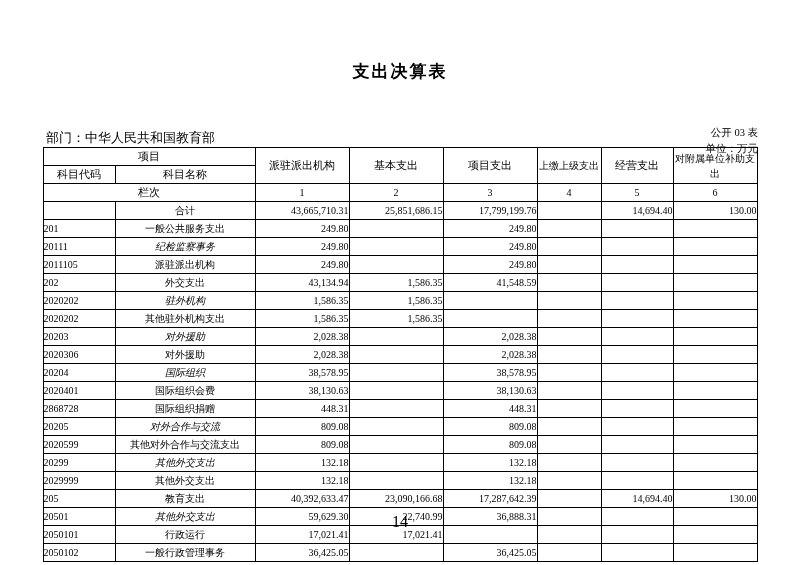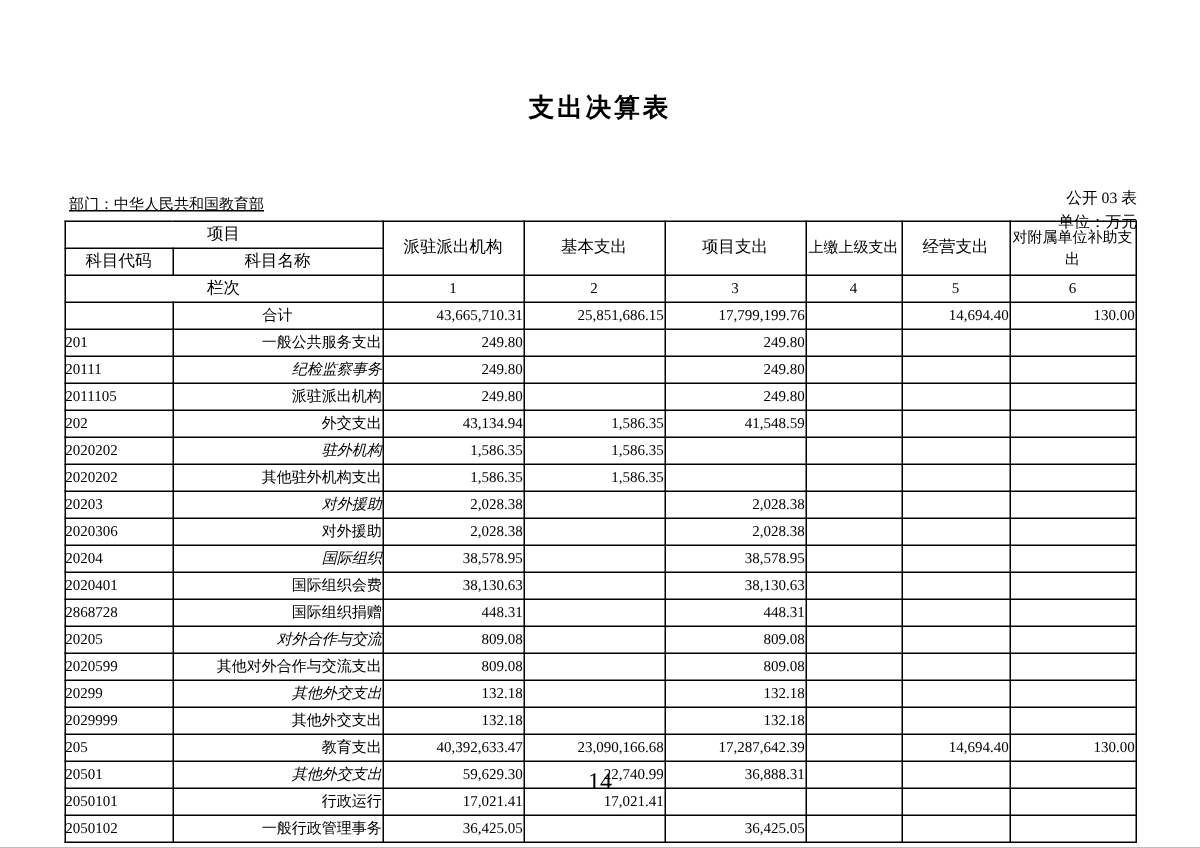--- a/index.html
+++ b/index.html
@@ -35,22 +35,21 @@
   }
   .meta-row {
     margin-top: 30px;
     position: relative;
     height: 34px;
   }
   .meta-left {
     position: absolute;
     left: 26px;
     top: 16px;
-    font-size: 10px;
-    text-decoration: underline;
+    font-size: 13px;
   }
   .meta-right {
     position: absolute;
     right: 22px;
     top: 12px;
     font-size: 10.5px;
     text-align: right;
     line-height: 16px;
   }
   table.fin {
@@ -80,21 +79,21 @@
   .num {
     text-align: right;
     padding-right: 5px;
     font-family: "Liberation Serif", "DejaVu Serif", serif;
   }
   .ctr { text-align: center; }
   .code {
     padding-left: 6px;
     text-align: left;
   }
-  .name { text-align: right; }
+  .name { text-align: center; }
   .bold { font-weight: bold; }
   .i1 { padding-left: 8px; }
   .i2 { padding-left: 20px; font-style: italic; }
   .i3 { padding-left: 32px; }
   .pagenum {
     position: absolute;
     bottom: 26px;
     left: 0;
     width: 100%;
     text-align: center;

